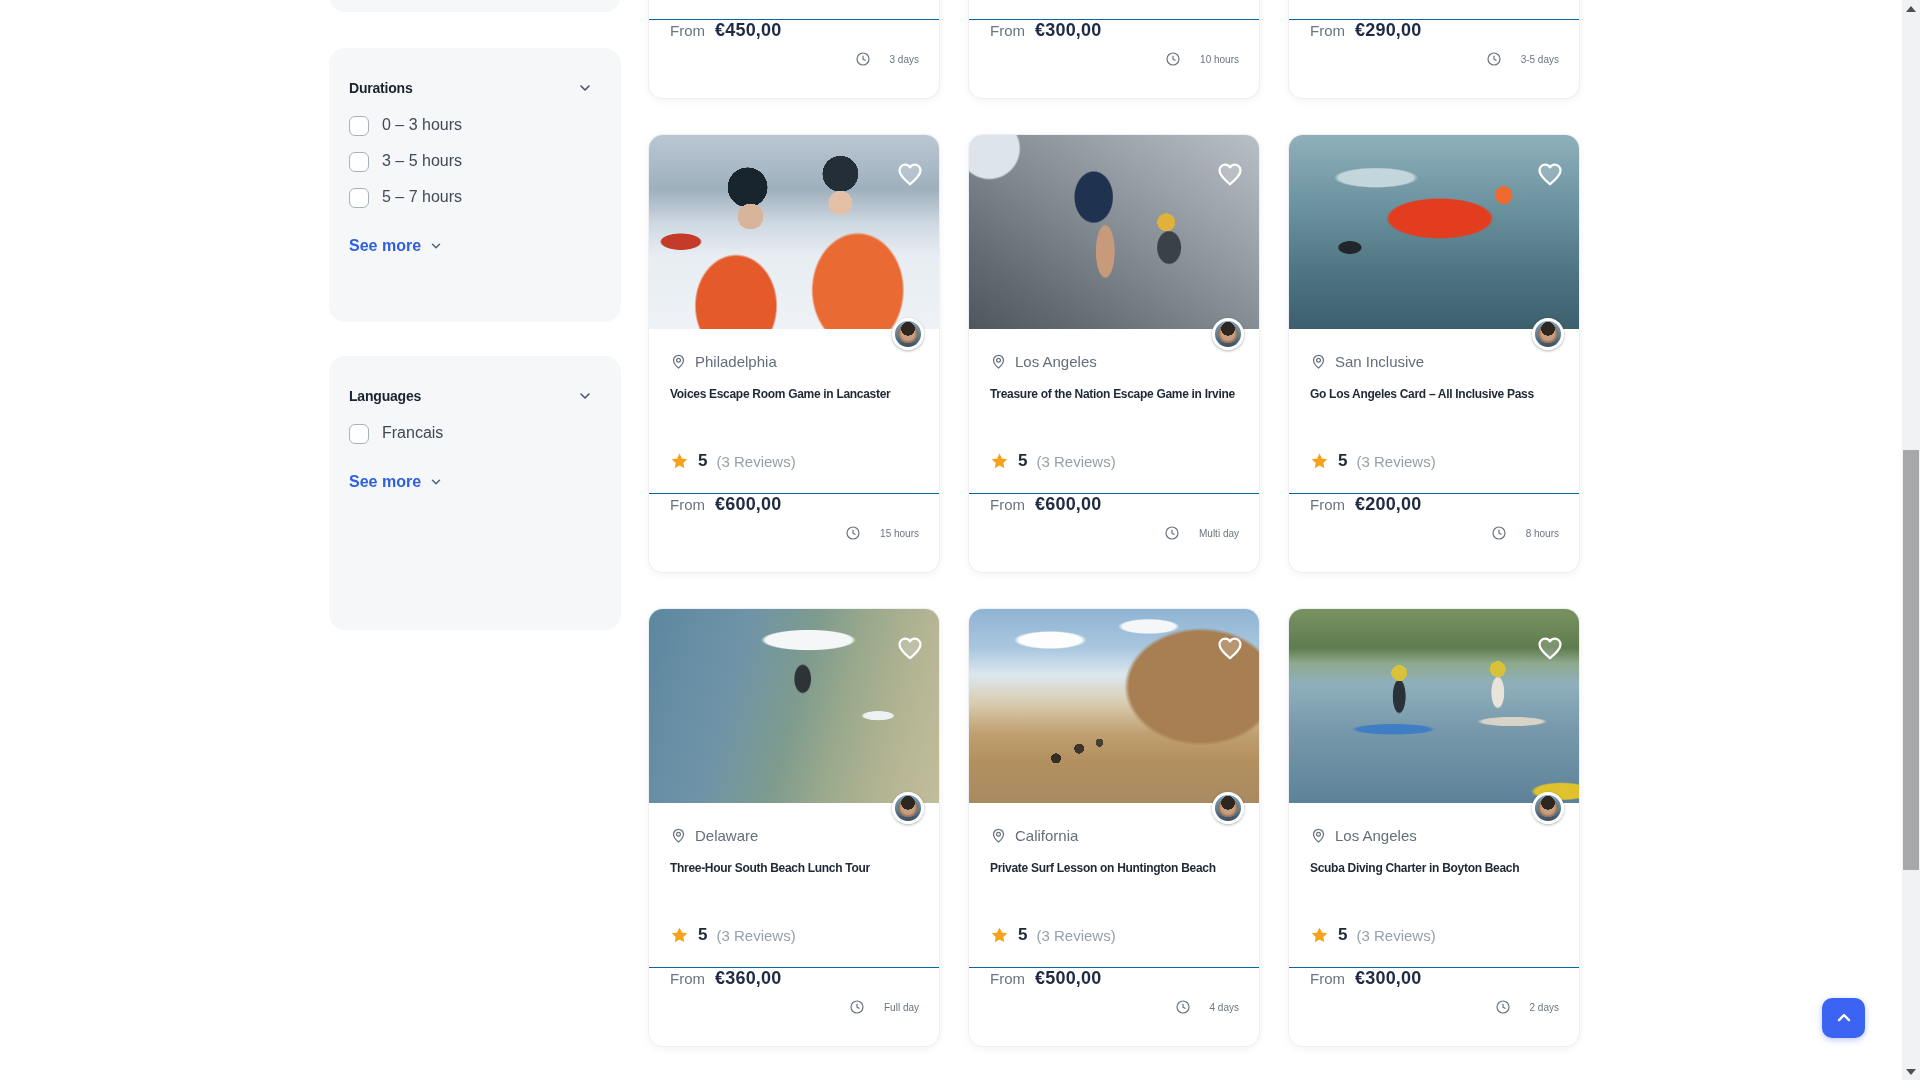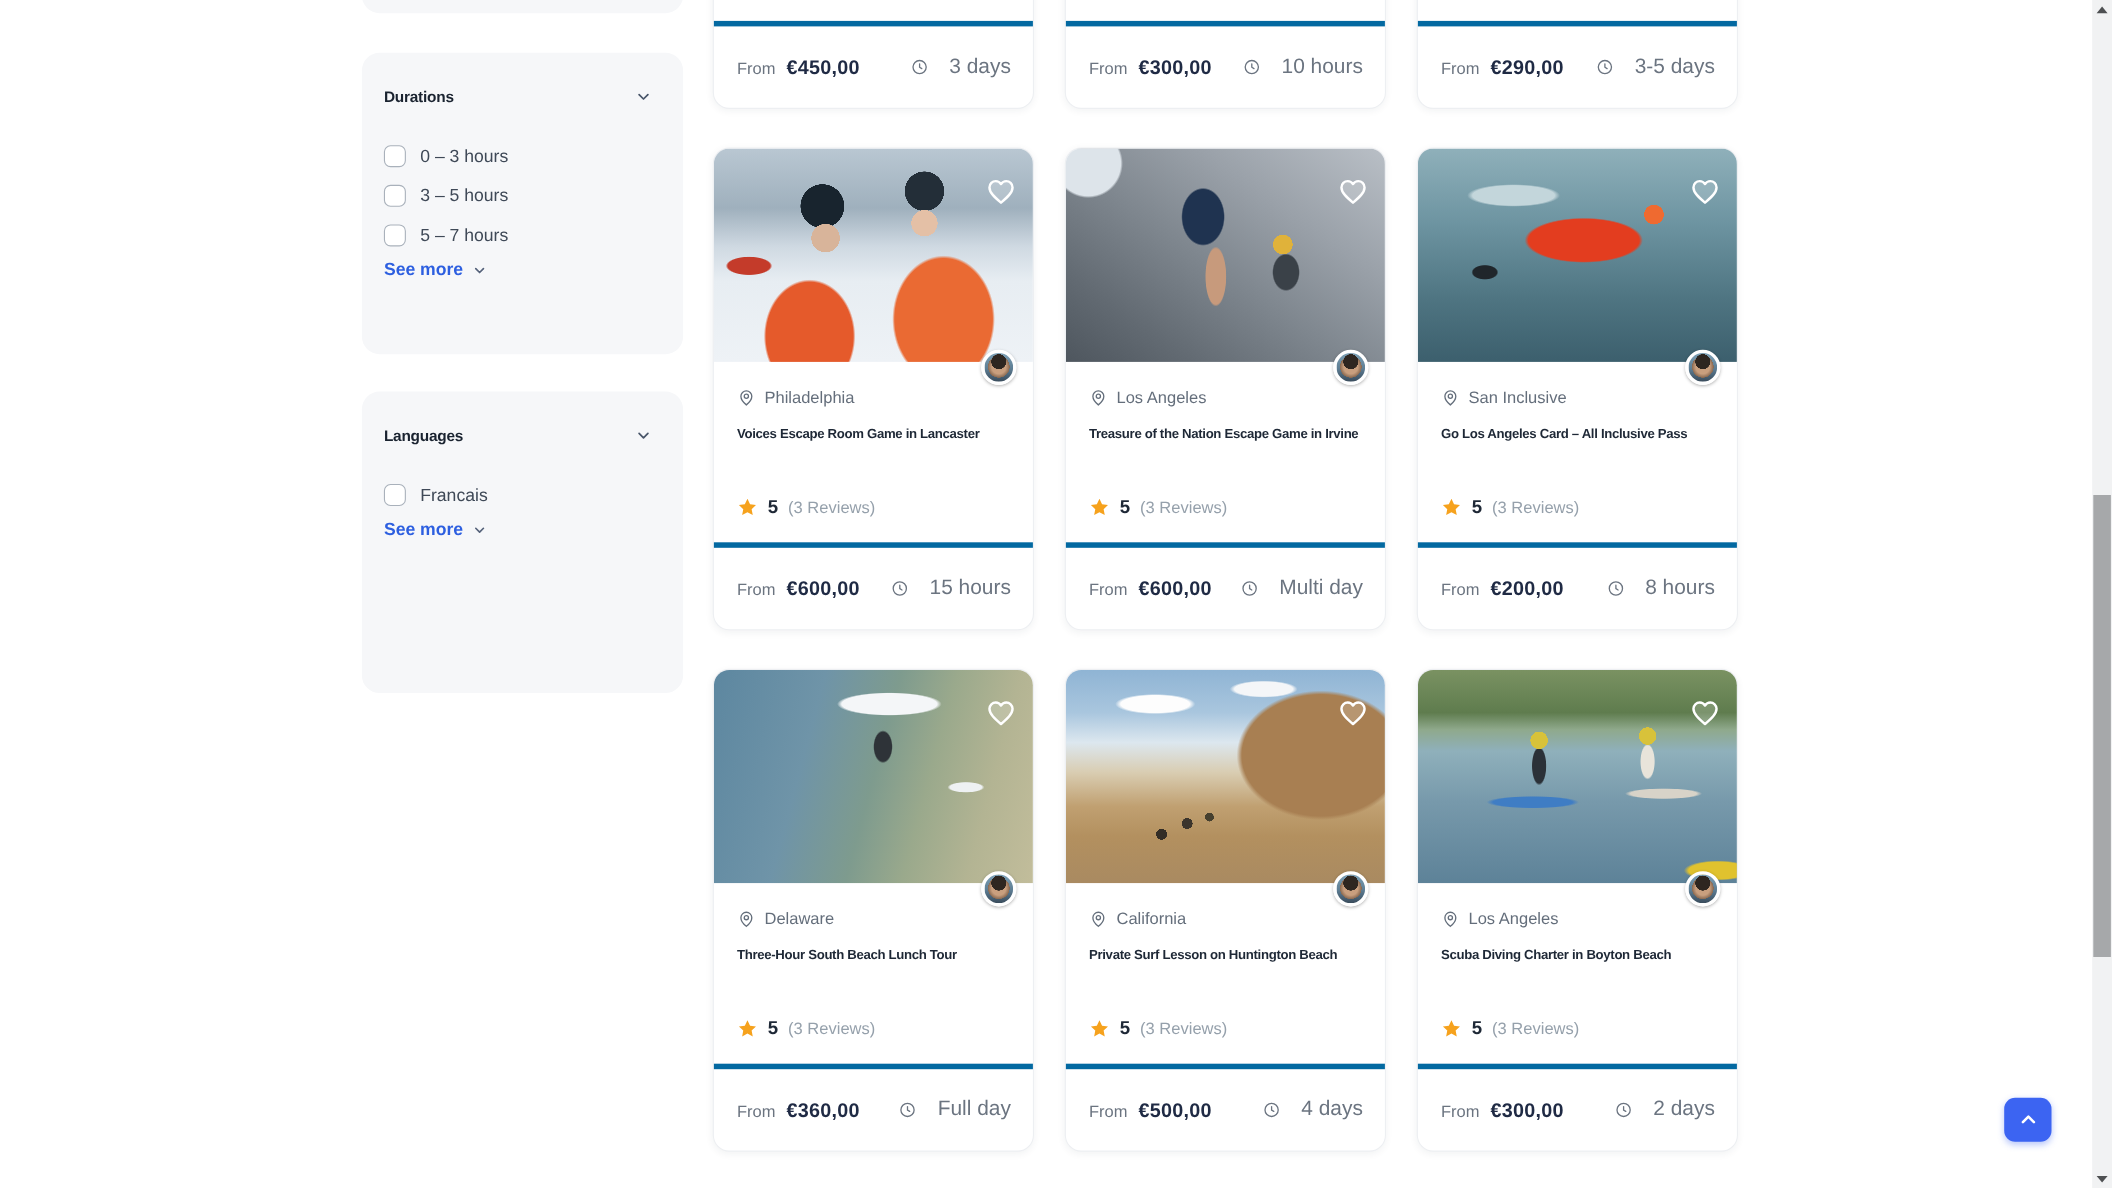--- a/index.html
+++ b/index.html
@@ -16,21 +16,21 @@
     position:absolute; left:329px; width:292px;
     background:#f6f7f9; border-radius:16px;
     padding:29px 28px 0 20px;
   }
   .panel-stub { top:-40px; height:52px; padding:0; }
   #panel-durations { top:48px; height:274px; }
   #panel-languages { top:356px; height:274px; }
   .panel-head { display:flex; justify-content:space-between; align-items:center; cursor:pointer; }
   .panel-title { font-size:14px; font-weight:700; color:#1a2330; line-height:22px; letter-spacing:-0.2px; }
   .options { list-style:none; margin:17px 0 0; padding:0; }
-  .option { display:flex; align-items:flex-end; gap:13px; height:36px; font-size:16px; color:#3f4957; cursor:pointer; }
+  .option { display:flex; align-items:flex-start; gap:13px; height:36px; font-size:16px; color:#3f4957; cursor:pointer; }
   .cb {
     width:20px; height:20px; flex:0 0 20px; background:#fff;
     border:1.5px solid #a9b1bb; border-radius:6px;
   }
   .see-more {
     display:inline-flex; align-items:center; gap:8px; margin-top:13px;
     font-size:16px; font-weight:600; color:var(--accent-link,#2d5fe0); cursor:pointer;
   }
   .see-more svg { stroke:#55627a; }
 
@@ -61,27 +61,27 @@
   .loc-row { display:flex; align-items:center; gap:8px; font-size:15px; color:#646e7b; }
   .title {
     margin:11px 0 0; font-size:12px; line-height:27px; height:54px; overflow:hidden;
     font-weight:700; color:#1e2836; letter-spacing:-0.3px; cursor:pointer;
   }
   .rating { display:flex; align-items:center; gap:9px; margin-top:16px; }
   .rating .score { font-size:17px; font-weight:700; color:#1e2836; }
   .rating .reviews { font-size:15px; color:#95a0ab; }
   .card-footer {
     position:absolute; left:0; right:0; bottom:0; height:79px;
-    border-top:5px solid #0369a1; display:flex; align-items:center;
+    border-top:1px solid #0369a1; display:flex; 
     justify-content:space-between; padding:0 20px 0 21px;
   }
   .price-wrap { display:flex; align-items:baseline; }
   .from { font-size:15px; color:#6b7480; margin-right:10px; }
   .price { font-size:18px; font-weight:700; color:var(--price-navy,#1f2a44); letter-spacing:.2px; }
-  .dur-wrap { display:flex; align-items:center; gap:19px; font-size:19px; color:#6b7480; }
+  .dur-wrap { display:flex; align-items:center; gap:19px; font-size:10px; color:#6b7480; }
 
   
   .img1 { 
     background:
       radial-gradient(circle 13px at 35% 42%, #d8b49a 99%, transparent),
       radial-gradient(circle 12px at 66% 35%, #e4c0a6 99%, transparent),
       radial-gradient(circle 20px at 34% 27%, #18242e 99%, transparent),
       radial-gradient(circle 18px at 66% 20%, #232e38 99%, transparent),
       radial-gradient(ellipse 66px 82px at 30% 88%, #e55a2b 60%, transparent 63%),
       radial-gradient(ellipse 74px 92px at 72% 80%, #ea6a33 60%, transparent 63%),

